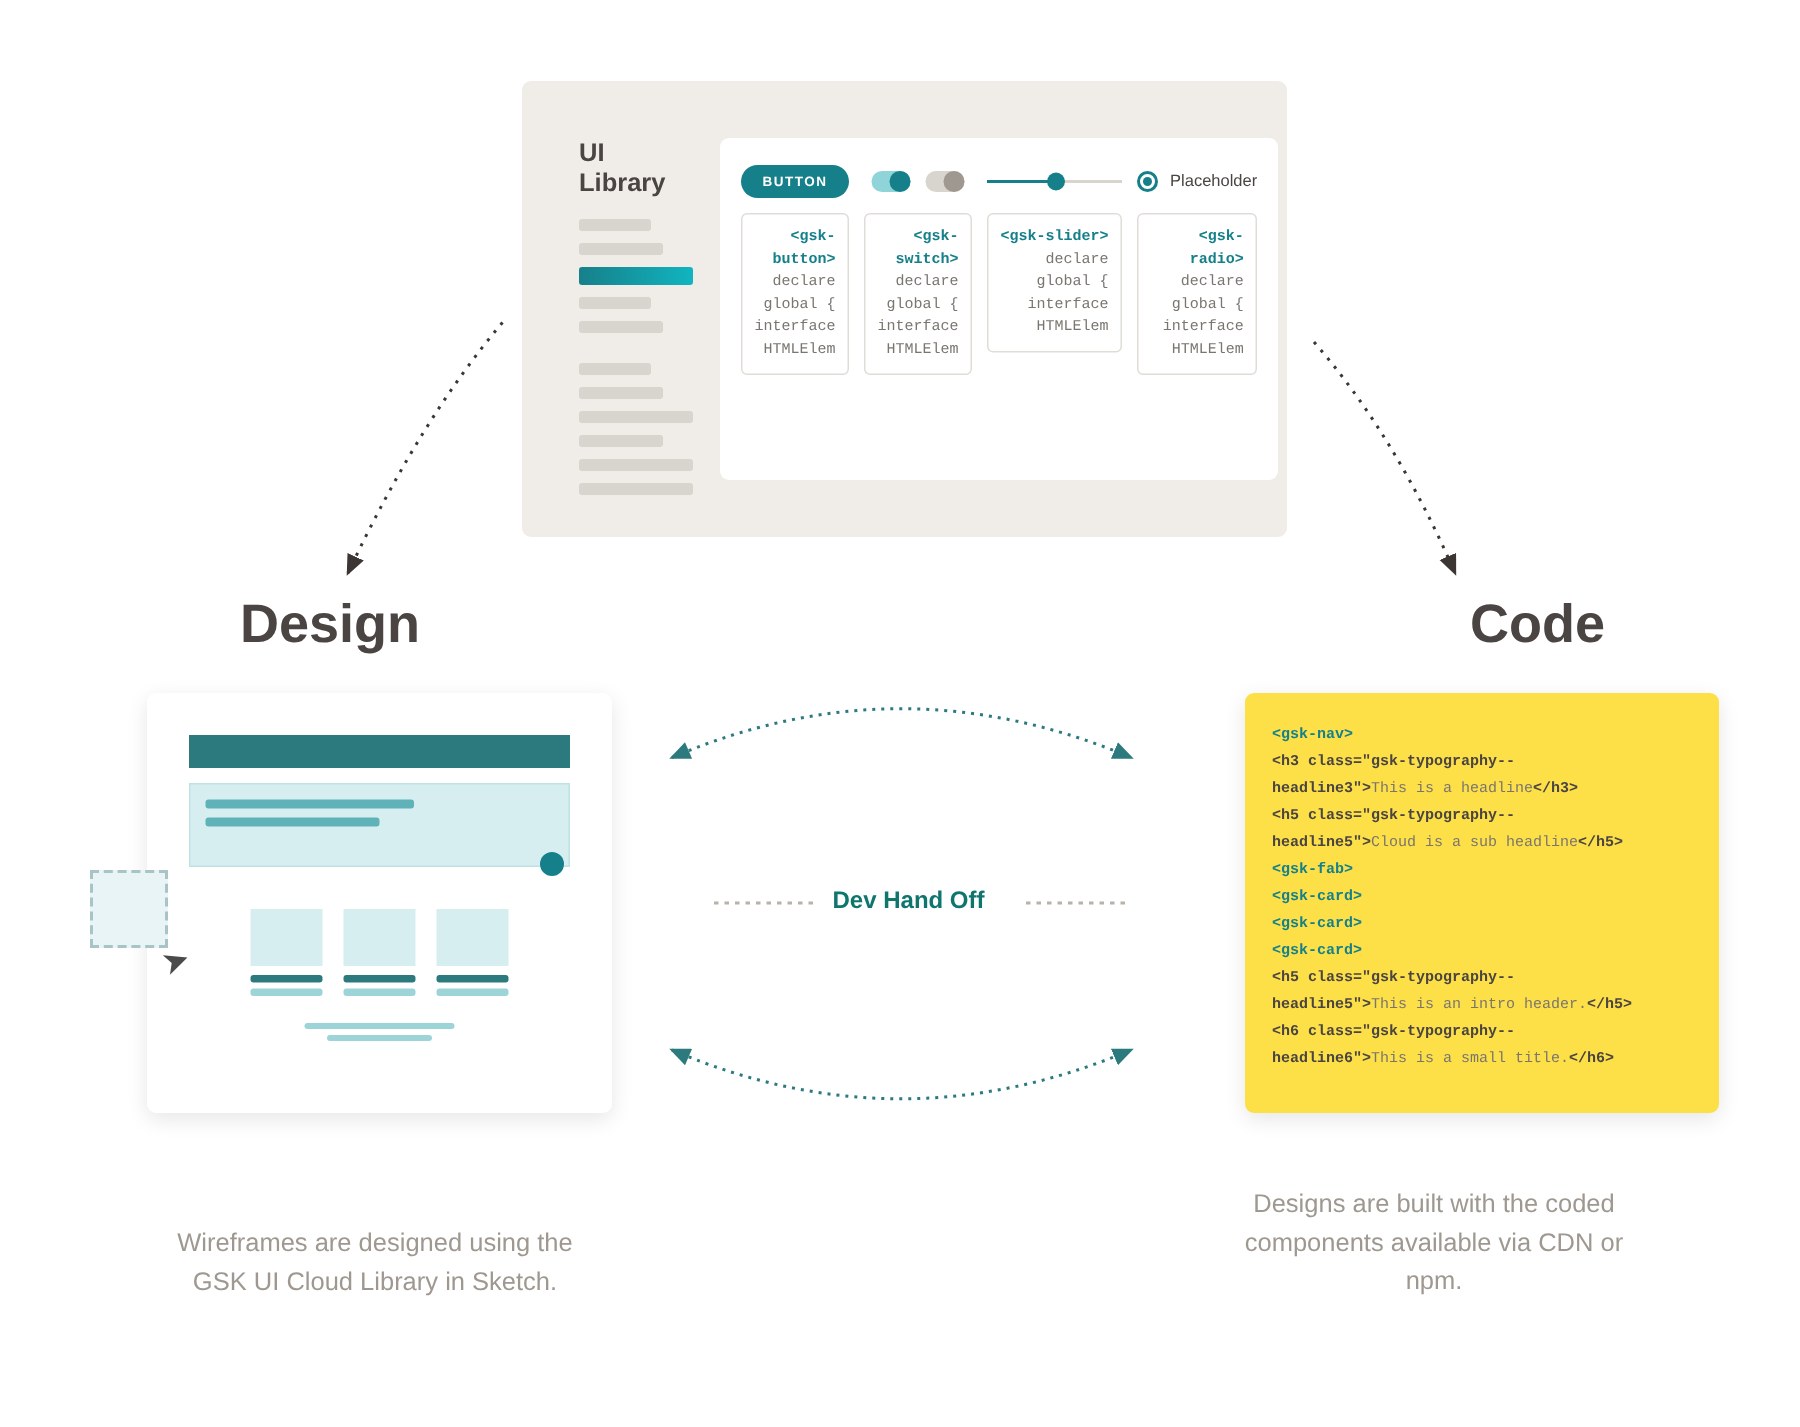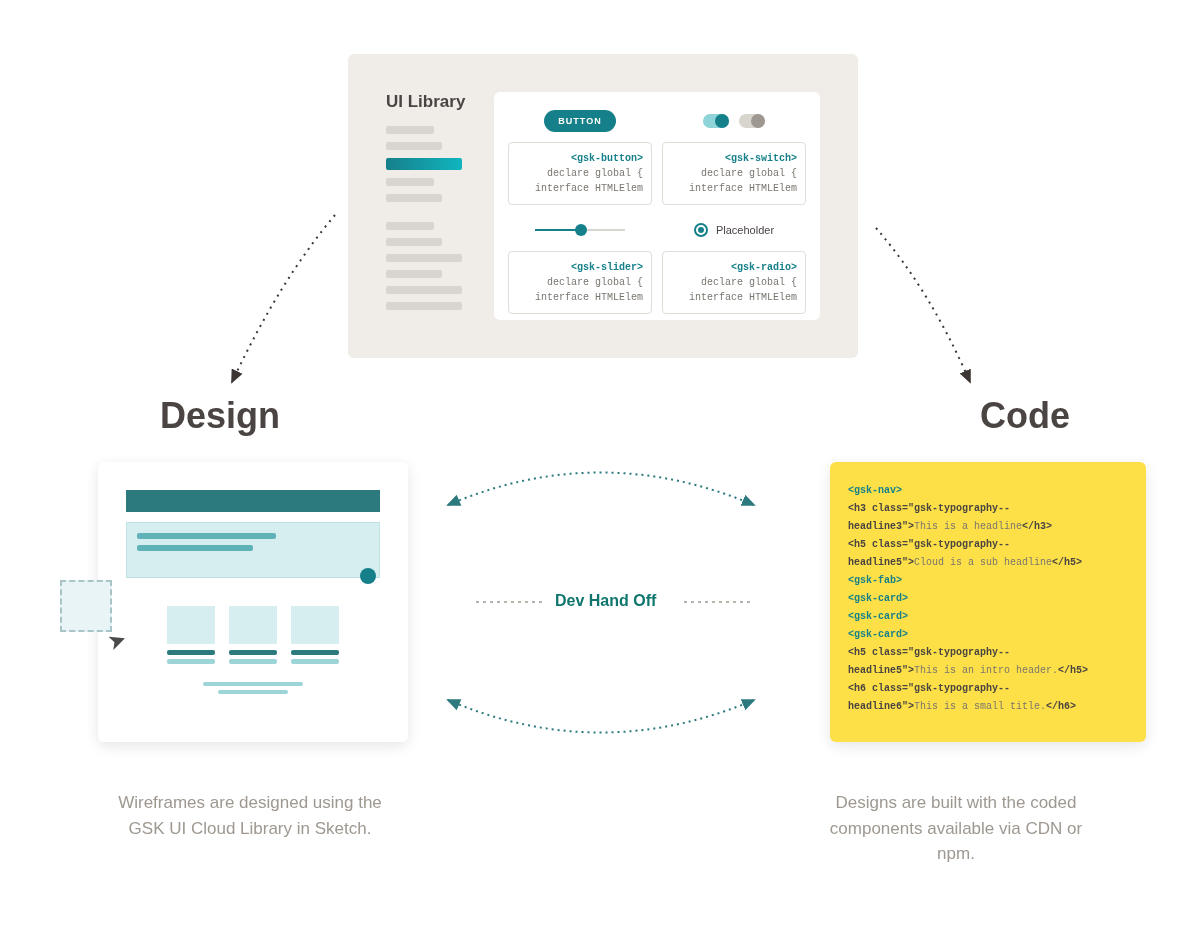--- a/index.html
+++ b/index.html
@@ -6,21 +6,21 @@
 body { font-family: -apple-system, BlinkMacSystemFont, 'Segoe UI', sans-serif; background: #fff; width: 1200px; height: 951px; position: relative; color: #4a4a4a; }
 
 
 .ui-library-panel { position: absolute; left: 348px; top: 54px; width: 510px; height: 304px; background: #f0ede8; border-radius: 6px; padding: 38px; display: flex; gap: 18px; }
 .ui-lib-sidebar { width: 90px; }
 .ui-lib-title { font-size: 17px; font-weight: 600; color: #4a4442; margin-bottom: 14px; }
 .sb-bar { background: #d8d4ce; border-radius: 2px; margin-bottom: 8px; height: 8px; }
 .sb-bar.w1 { width: 48px; } .sb-bar.w2 { width: 56px; } .sb-bar.w3 { width: 76px; }
 .sb-bar.active { background: linear-gradient(90deg, #16808a, #10b5c0); height: 12px; width: 76px; }
 .sb-gap { height: 12px; }
-.ui-lib-grid { flex: 1; background: #fff; border-radius: 6px; padding: 14px; display: grid; grid-template-columns: 1fr 1fr; gap: 10px; }
+.ui-lib-grid { flex: 1; background: #fff; border-radius: 6px; padding: 14px; display: grid; grid-template-columns: 1fr 1fr 1fr 1fr; gap: 10px; }
 .comp-cell { display: flex; flex-direction: column; }
 .comp-preview { height: 30px; display: flex; align-items: center; justify-content: center; margin-bottom: 6px; }
 .comp-card { border: 1px solid #e0ddd6; border-radius: 4px; padding: 8px; font-family: 'Courier New', monospace; font-size: 10px; line-height: 1.5; text-align: right; }
 .comp-tag { color: #16808a; font-weight: 700; }
 .comp-code { color: #7a756f; }
 .btn-pill { background: #16808a; color: #fff; font-size: 9px; font-weight: 700; letter-spacing: 1px; padding: 6px 14px; border-radius: 14px; }
 .switches { display: flex; gap: 10px; }
 .sw { width: 26px; height: 14px; border-radius: 7px; position: relative; }
 .sw.on { background: #8fd4d9; } .sw.on::after { content:''; position:absolute; right:0; top:0; width:14px; height:14px; background:#16808a; border-radius:50%; }
 .sw.off { background: #d8d4ce; } .sw.off::after { content:''; position:absolute; right:0; top:0; width:14px; height:14px; background:#9e9890; border-radius:50%; }
@@ -56,21 +56,21 @@
 
 
 .code-panel { position: absolute; left: 830px; top: 462px; width: 316px; height: 280px; background: #fde047; border-radius: 6px; box-shadow: 0 4px 14px rgba(0,0,0,0.1); padding: 20px 18px; font-family: 'Courier New', monospace; font-size: 10px; line-height: 1.8; color: #4a4442; }
 .code-line { white-space: nowrap; }
 .ct-teal { color: #16808a; font-weight: 700; }
 .ct-bold { color: #4a4442; font-weight: 700; }
 .ct-txt { color: #7a756f; }
 
 
 .caption { position: absolute; font-size: 17px; color: #9e9890; text-align: center; line-height: 1.5; width: 280px; }
-.caption.left { left: 110px; top: 790px; }
+.caption.left { left: 110px; top: 816px; }
 .caption.right { left: 816px; top: 790px; }
 
 
 .arrows { position: absolute; left: 0; top: 0; width: 1200px; height: 951px; pointer-events: none; }
 </style>
 </head>
 <body>
 
 <div class="ui-library-panel">
   <div class="ui-lib-sidebar">

